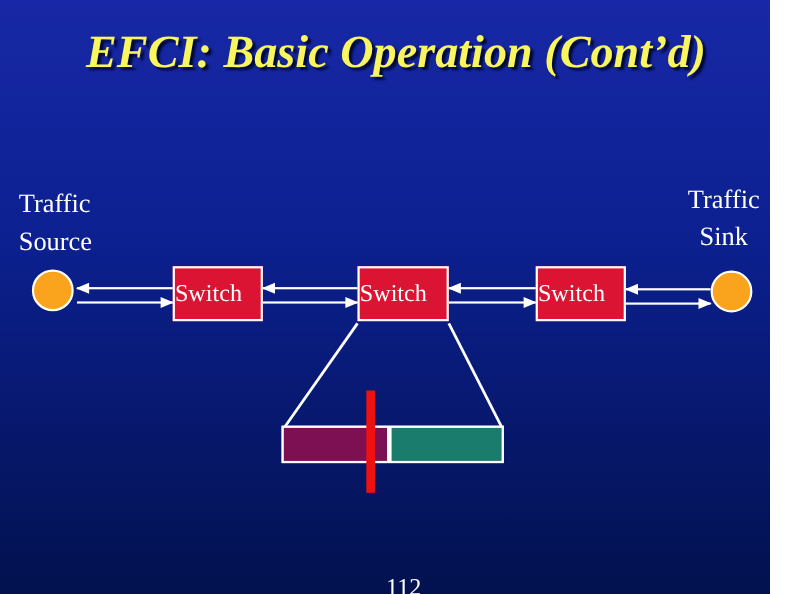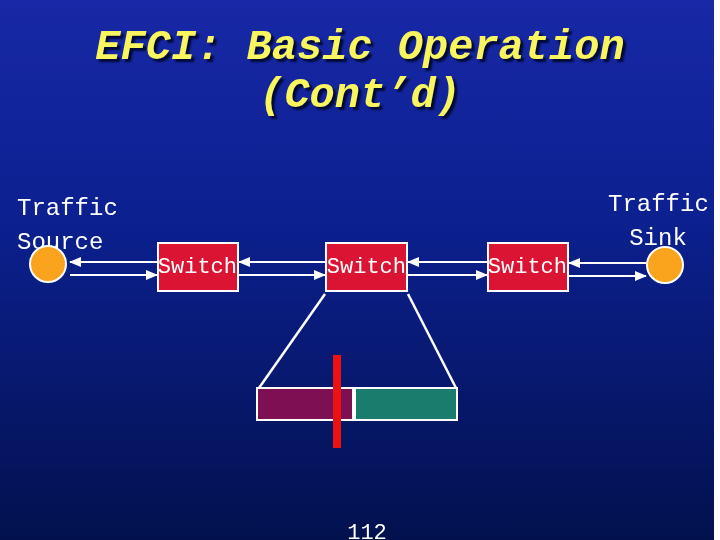--- a/index.html
+++ b/index.html
@@ -1,53 +1,51 @@
 <!DOCTYPE html>
 <html style="--bg-top: #1828A6; --bg-mid: #0C2090; --bg-bottom: #02114E; --title-yellow: #F8F55F; --switch-red: #DC1433; --node-orange: #F9A41C; --buffer-filled-maroon: #7D1053; --buffer-free-teal: #1A7C6C; --threshold-red: #EE1111; --line-white: #FFFFFF;"><head>
 <meta charset="utf-8">
 <style>
   html,body{margin:0;padding:0;}
   .slide{
     position:relative;
     width:700px;height:540px;
     overflow:hidden;
     background:linear-gradient(to bottom, var(--bg-top,#1828A6) 0%, var(--bg-mid,#0C2090) 40%, var(--bg-bottom,#02114E) 100%);
-    font-family:Liberation Mono, monospace;
-    padding-left:14px;
+    font-family:Liberation Serif, serif;
   }
   .title{
     position:absolute;top:24px;left:0;width:720px;
     text-align:center;
     font-size:42px;font-weight:bold;font-style:italic;
     color:var(--title-yellow,#F8F55F);
     text-shadow:3px 3px 2px rgba(0,8,48,0.95);
     letter-spacing:0px;
     margin:0;
   }
   .node-label{
     position:absolute;
     color:#fff;font-size:24px;line-height:34px;
     white-space:pre-line;
-    margin-top:23px;
   }
   .label-source{left:17px;top:169px;text-align:left;}
   .label-sink{left:608px;top:165px;width:100px;text-align:center;}
   .endpoint{
     position:absolute;width:34px;height:34px;border-radius:50%;
     background:var(--node-orange,#F9A41C);
     border:2px solid #fff;
   }
   .endpoint.src{left:29px;top:245px;}
   .endpoint.snk{left:646px;top:246px;}
   .switch-box{
     position:absolute;top:242px;height:50px;
     box-sizing:border-box;border:2px solid #fff;
     background:var(--switch-red,#DC1433);
     color:#fff;font-size:22px;
-    display:flex;align-items:center;justify-content:flex-end;
+    display:flex;align-items:center;justify-content:flex-start;
   }
   .sw1{left:157px;width:82px;}
   .sw2{left:325px;width:83px;}
   .sw3{left:487px;width:82px;}
   .link{position:absolute;height:16px;}
   .lk1{left:70px;top:261px;width:87px;}
   .lk2{left:239px;top:261px;width:86px;}
   .lk3{left:408px;top:261px;width:79px;}
   .lk4{left:569px;top:262px;width:77px;}
   .arrow-line{position:absolute;left:0;right:0;height:2px;background:#fff;}

